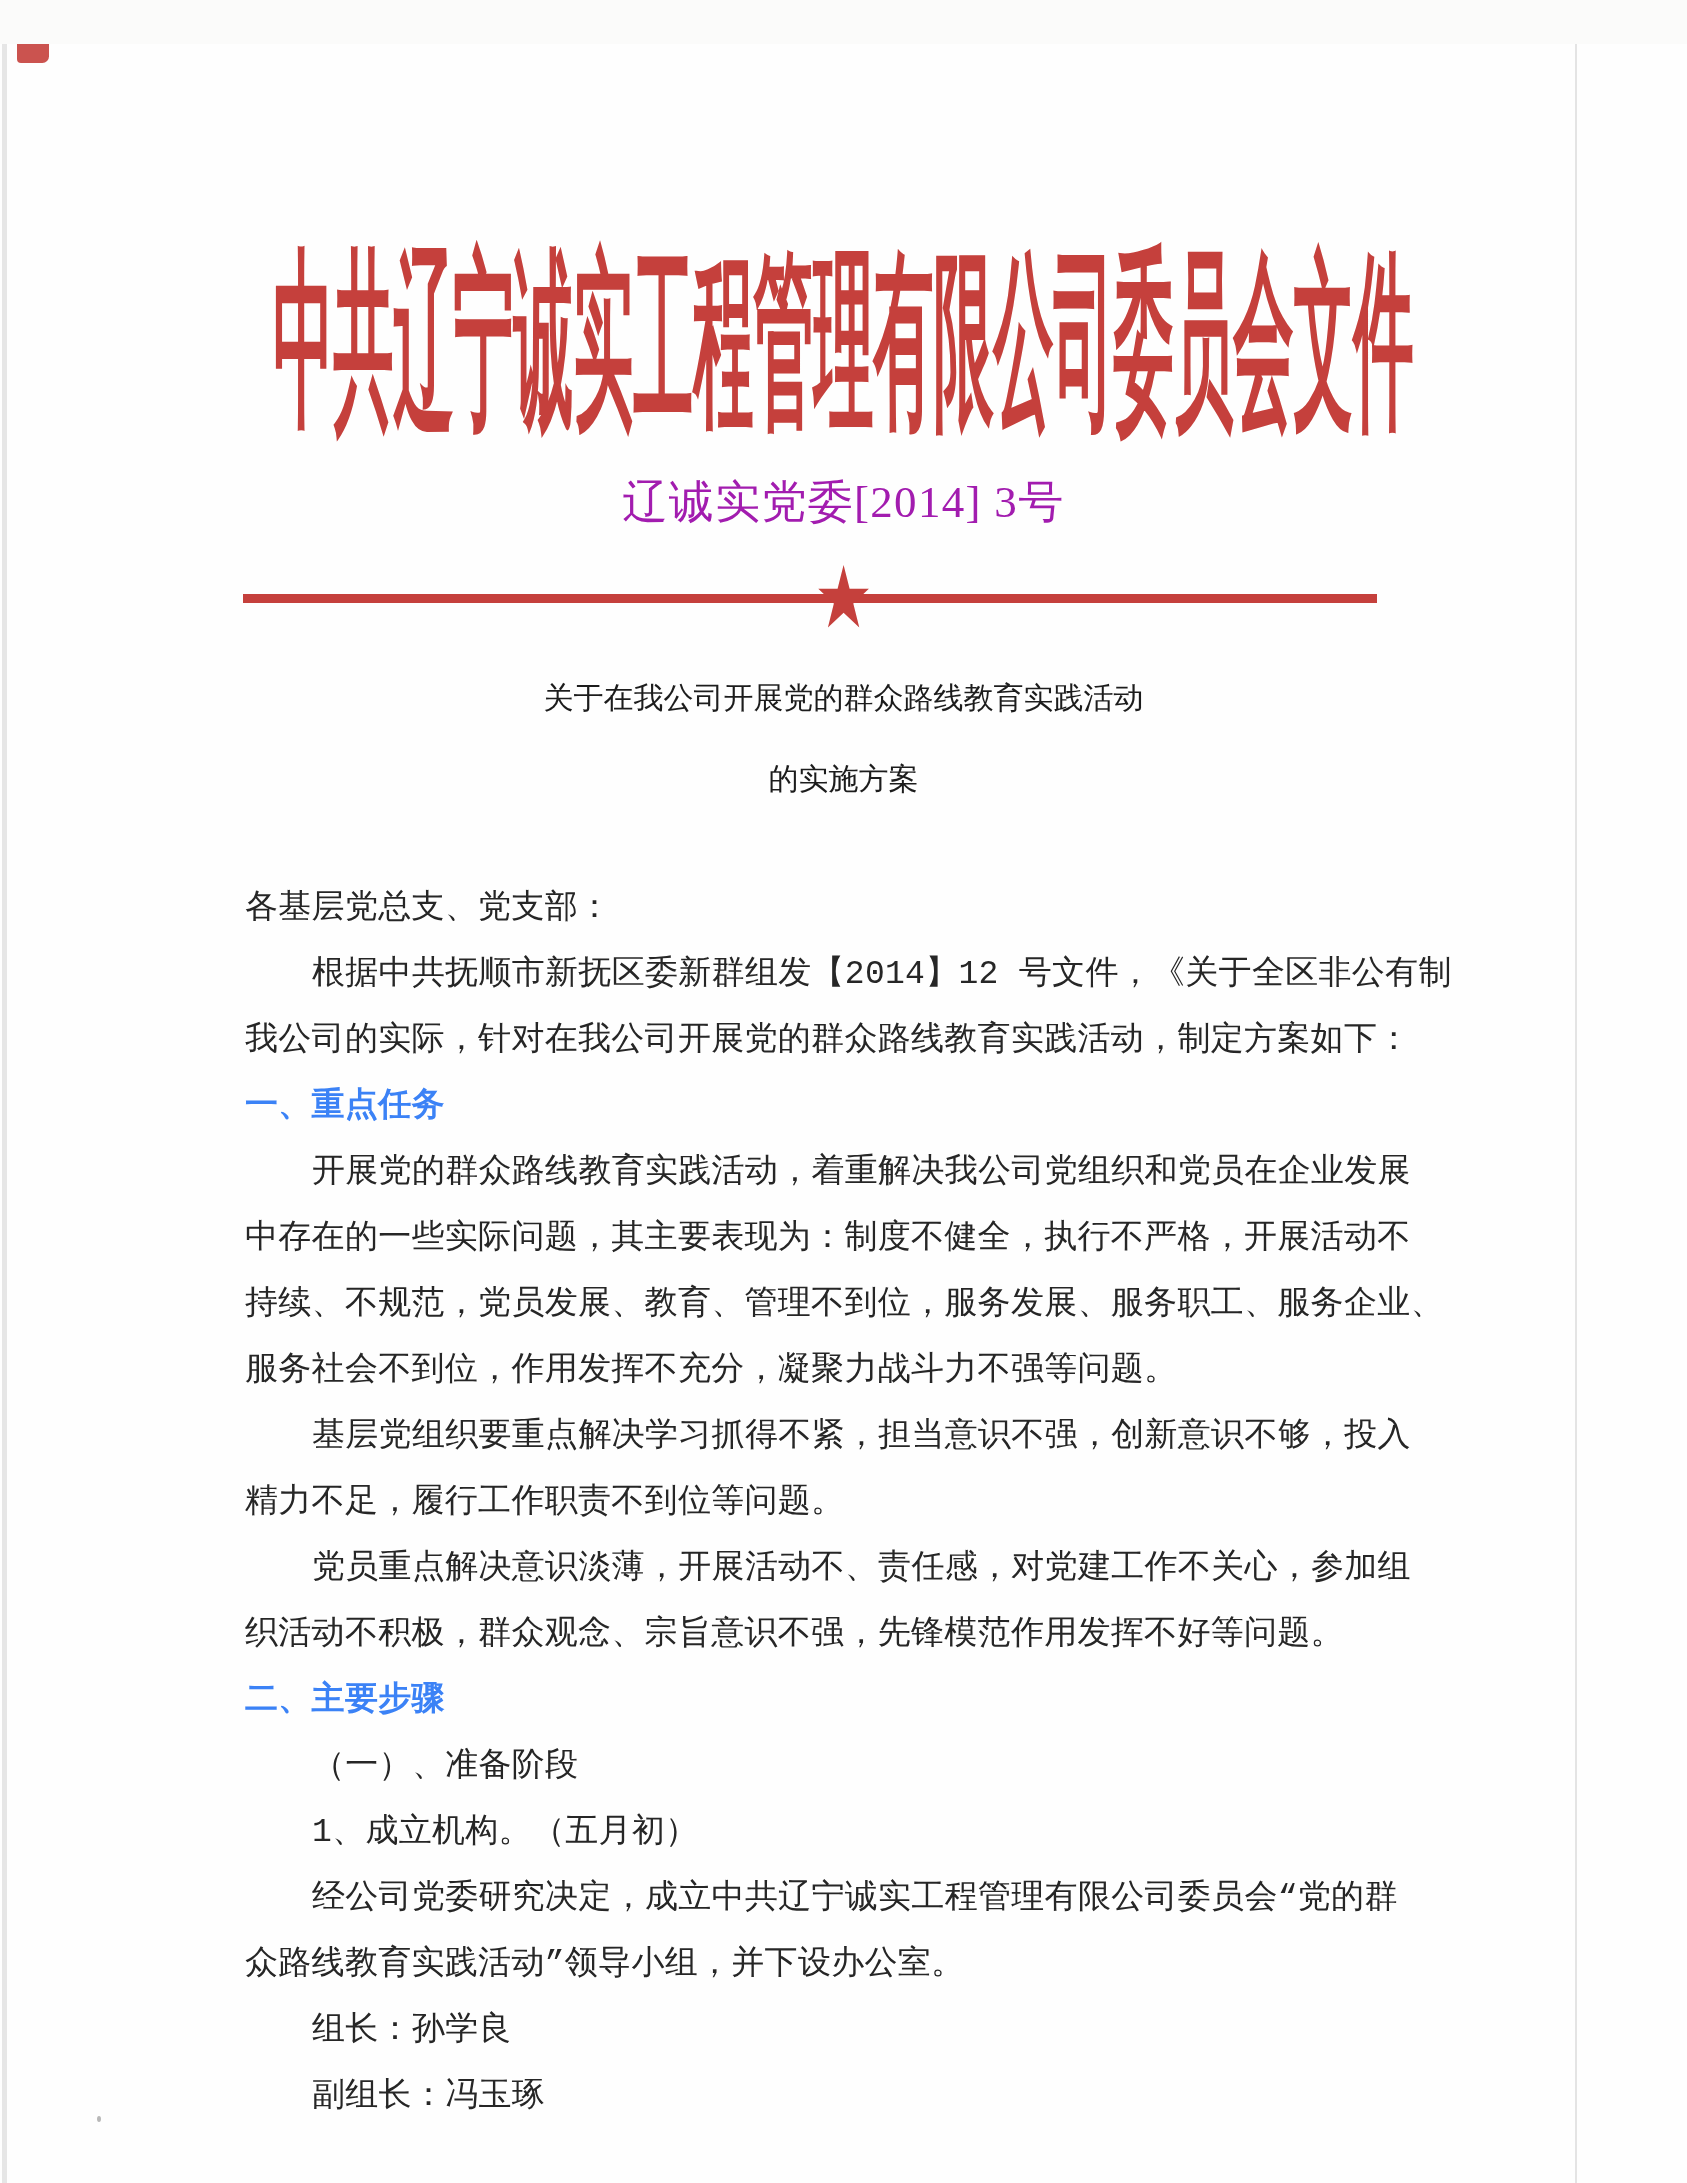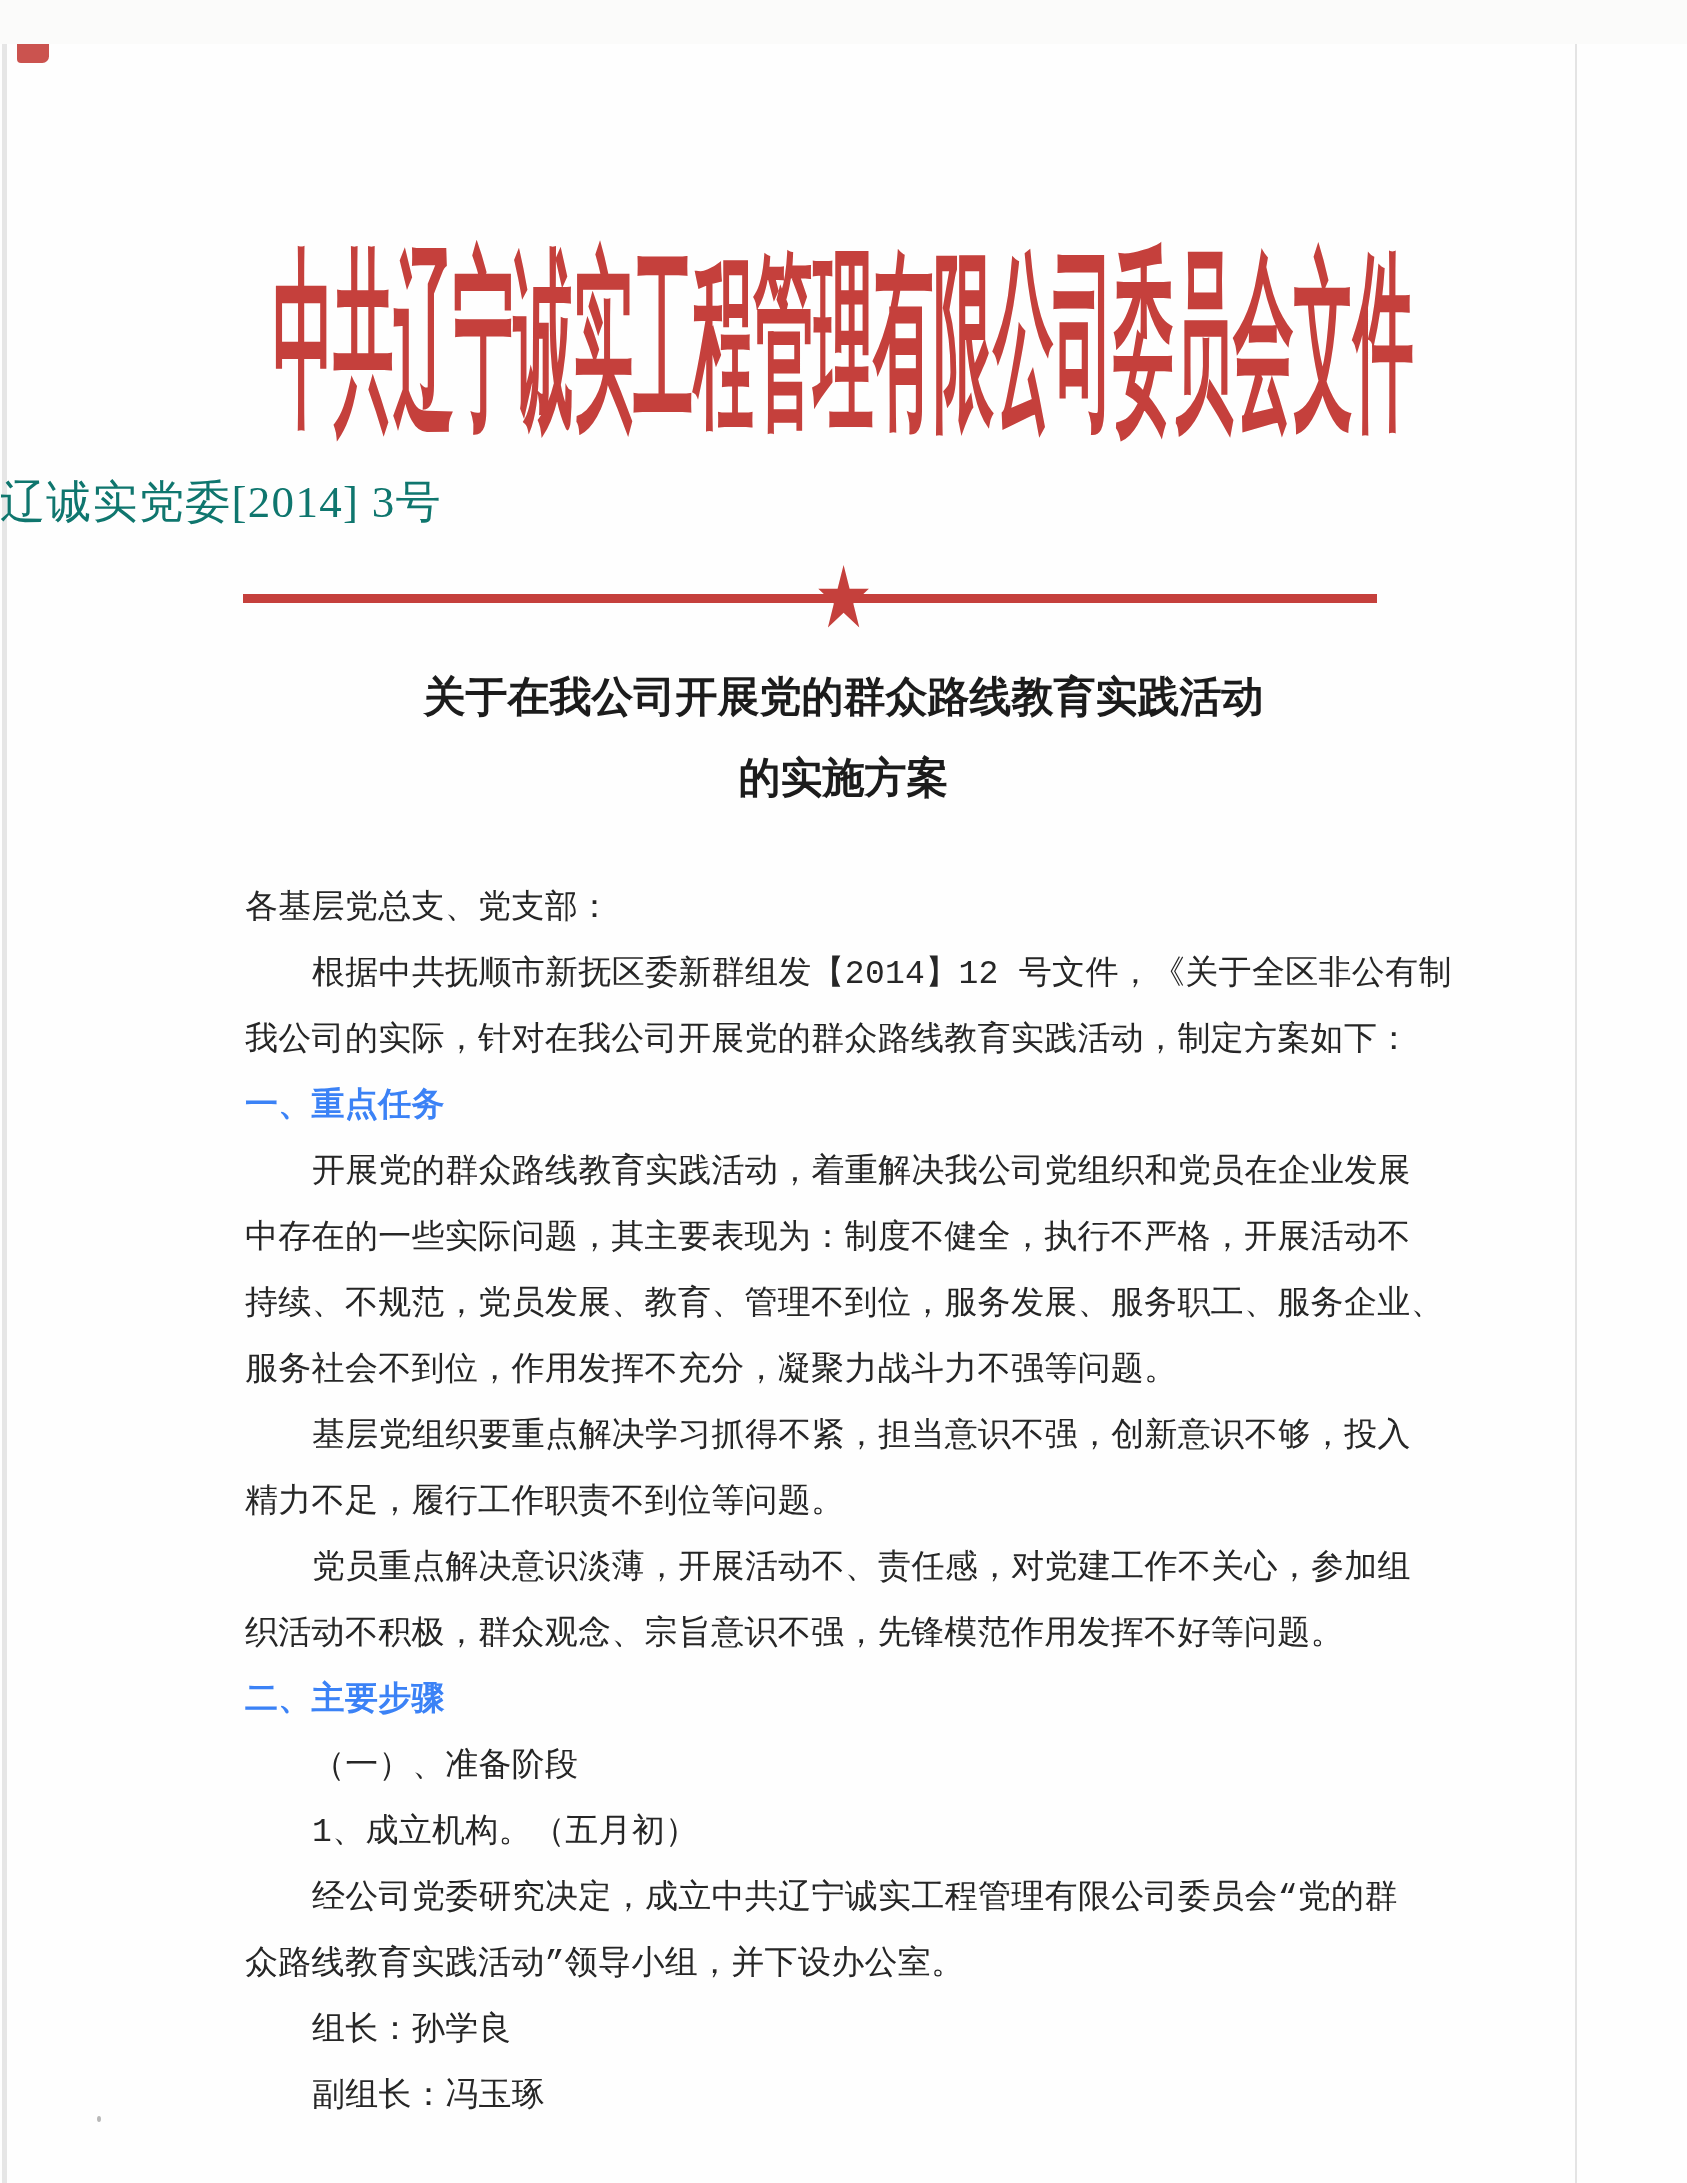--- a/index.html
+++ b/index.html
@@ -46,21 +46,22 @@
     color: #c5403c;
     white-space: nowrap;
     letter-spacing: 0px;
     transform: scaleY(3.2);
     transform-origin: center top;
     line-height: 63px;
   }
   
   .doc-number {
     position: absolute; top: 427px; left: 0; right: 0;
-    font-size: 45px; color: #0f766e;
+    text-align: center;
+    font-size: 45px; color: #a21caf;
     letter-spacing: 1.3px;
     line-height: 63px;
   }
   
   .red-rule {
     position: absolute; left: 243px; top: 550px;
     width: 1134px; height: 8.6px;
     background: #c5403c;
   }
   .star {
@@ -68,21 +69,21 @@
     text-align: center;
     font-size: 66px; color: #c5403c;
     line-height: 66px;
     transform: scaleY(1.3);
     transform-origin: center top;
   }
   
   .doc-title {
     position: absolute; top: 613px; left: 0; right: 0;
     text-align: center;
-    font-size: 42px; font-weight: bold;
+    font-size: 30px; font-weight: normal;
     color: #1c1c1c;
     line-height: 81px;
   }
   
   .body-text {
     position: absolute; left: 245px; top: 832px;
     width: 1184px;
     font-size: 33px; color: #262626;
     line-height: 66px;
     letter-spacing: 0.3px;

